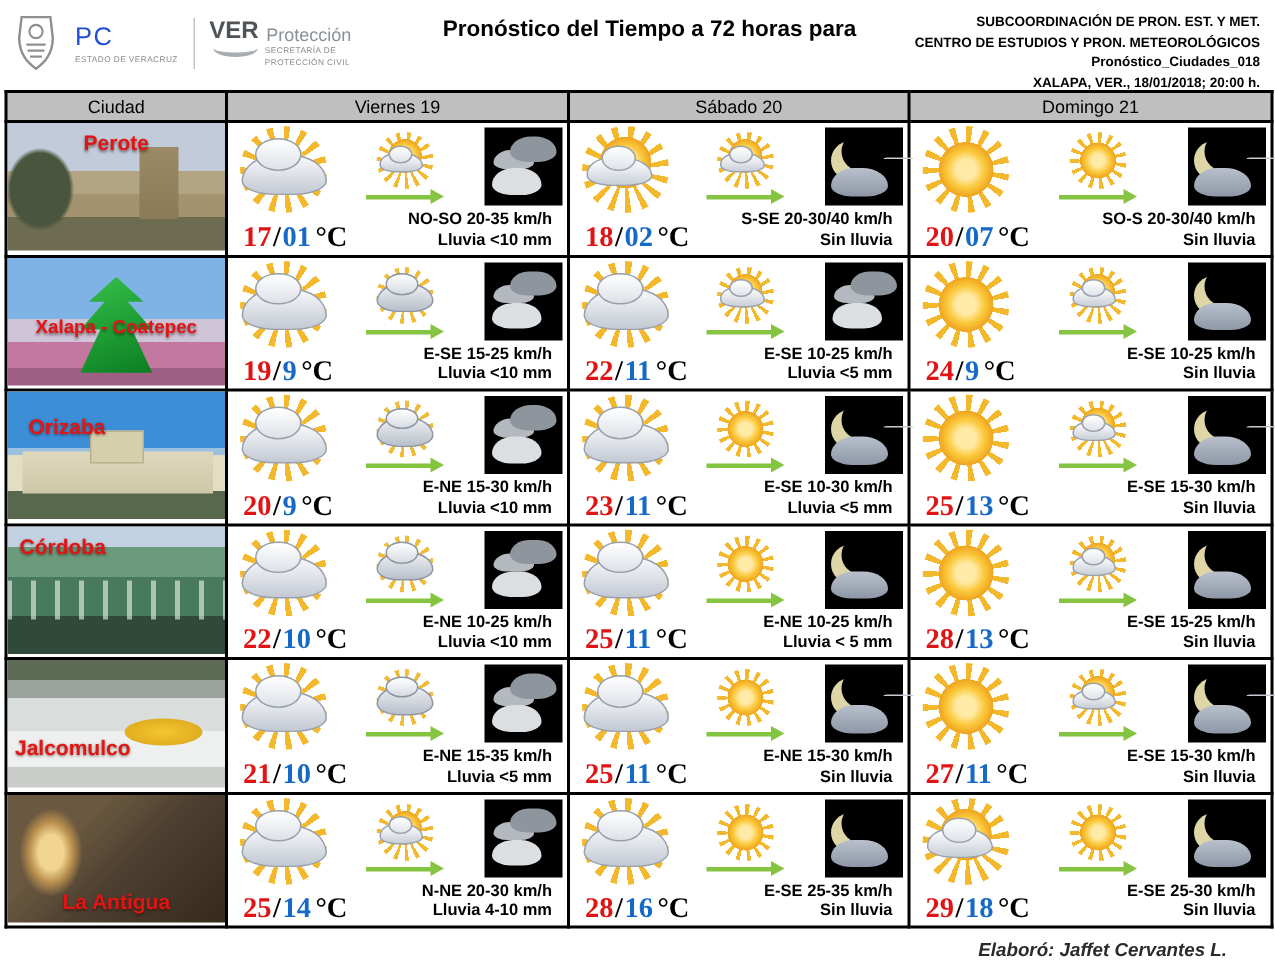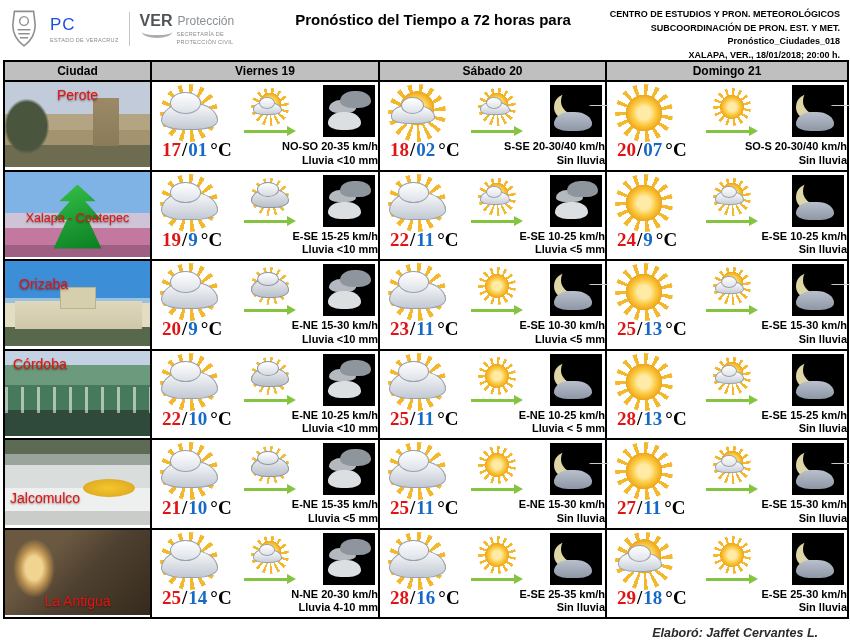--- a/index.html
+++ b/index.html
@@ -5,36 +5,36 @@
 *{box-sizing:border-box;margin:0;padding:0}
 html,body{width:850px;height:640px;overflow:hidden;background:#fff;font-family:"Liberation Sans",sans-serif;color:#000}
 
 
 .hdr{display:flex;height:60px;padding:3px 4px 0 8px;align-items:flex-start}
 .brand{display:flex;align-items:center;width:270px;padding-top:5px}
 .pcb{margin-left:10px}
 .pct{font-size:17px;color:#1d4ed8;letter-spacing:1px}
 .pcc{font-size:5.5px;color:#8a8a8a;margin-top:2px;letter-spacing:.3px}
 .vdiv{width:1px;height:34px;background:#c4c4c4;margin:0 10px}
-.verline{display:flex;align-items:center;gap:5px}
+.verline{display:flex;align-items:flex-end;gap:5px}
 .ver{font-size:16px;font-weight:bold;color:#4f5458}
 .prot{font-size:12px;color:#8a9094}
 .verrow{display:flex;align-items:flex-start}
 .swoosh{width:30px;height:7px;border-bottom:3px solid #a8adb2;border-radius:0 0 100% 100%/0 0 170% 170%;margin:1px 5px 0 2px}
 .vercap{font-size:5.5px;color:#8a8a8a;line-height:1.5;letter-spacing:.3px}
 .title{width:302px;text-align:center;font-weight:bold;font-size:15px;line-height:1.75;padding-top:4px;margin-left:4px}
 .org{flex:1;text-align:right;font-weight:bold;font-size:9px;line-height:1.5;padding:5px 6px 0 0}
 
 
 .wx{border-collapse:collapse;table-layout:fixed;margin-left:3px;width:844px}
-.wx th{background:#bfbfbf;border:2px solid #000;font-size:12px;height:20px;font-weight:bold;text-align:center}
+.wx th{background:#bfbfbf;border:2px solid #000;font-size:12px;height:20px;font-weight:normal;text-align:center}
 .wx td{border:2px solid #000;height:85px;padding:0;vertical-align:top;background:#fff}
 .cc{overflow:hidden}
 .ci{position:relative;width:100%;height:85px;background-repeat:no-repeat}
-.cn{position:absolute;font-weight:normal;font-size:14px;color:#e21414;text-shadow:0 1px 2px rgba(40,10,0,.55);white-space:nowrap}
+.cn{position:absolute;font-weight:bold;font-size:14px;color:#e21414;text-shadow:0 1px 2px rgba(40,10,0,.55);white-space:nowrap}
 .cn-perote{top:5px;left:50%;transform:translateX(-50%)}
 .cn-xalapa{top:39px;left:50%;transform:translateX(-50%);font-size:12.5px}
 .cn-orizaba{top:15px;left:14px}
 .cn-cordoba{top:5px;left:8px}
 .cn-jalco{top:50px;left:5px}
 .cn-antigua{bottom:6px;left:50%;transform:translateX(-50%)}
 
 
 .img-perote{background:
   radial-gradient(ellipse 36px 44px at 15% 52%, #49563d 0 55%, rgba(0,0,0,0) 63%) no-repeat,
@@ -60,21 +60,21 @@
 
 .ics{display:flex;justify-content:space-between;height:58px;padding:2px 3px 0 8px}
 .ww{position:relative;width:58px;height:56px;margin-top:2px;flex:0 0 auto}
 .ww .sm{position:absolute;left:9px;top:2px}
 .wi{position:relative;display:inline-block}
 .big{width:58px;height:58px;flex:0 0 auto}
 .sm{width:38px;height:38px}
 .nb{width:52px;height:52px;background:#000;flex:0 0 auto;margin-top:1px}
 .ga{position:absolute;left:2px;bottom:9px;width:44px;height:3px;background:#85c441}
 .ga::after{content:"";position:absolute;right:-8px;top:-4px;width:0;height:0;border-left:9px solid #85c441;border-top:5.5px solid transparent;border-bottom:5.5px solid transparent}
-.mt{display:flex;justify-content:space-between;align-items:flex-start;padding:0 0 2px 10px}
+.mt{display:flex;justify-content:space-between;align-items:flex-end;padding:0 10px 2px 10px}
 .tp{font-family:"Liberation Serif",serif;font-weight:bold;font-size:19px;line-height:1;white-space:nowrap}
 .tx{color:#e01414}.tn{color:#1569c7}.sl{color:#000;padding:0 1px}.un{margin-left:3px}
 .wr{text-align:right;font-size:11px;font-weight:bold;line-height:1.25}
 .wd,.rn{display:block;white-space:nowrap}
 
 
 .ic-sun{border-radius:50%;background:
   radial-gradient(circle at 50% 50%, #ffeaa6 0 16%, #fbc93d 30%, #efa51e 44%, rgba(0,0,0,0) 45%),
   repeating-conic-gradient(#f4b82c 0 9deg, rgba(0,0,0,0) 9deg 24deg)}
 .ic-sun-cloud{border-radius:50%;background:
@@ -135,22 +135,22 @@
           <div>SECRETARÍA DE</div>
           <div>PROTECCIÓN CIVIL</div>
         </div>
       </div>
     </div>
   </div>
   <div class="title">
     <div>Pronóstico del Tiempo a 72 horas para</div>
   </div>
   <div class="org">
+    <div>SUBCOORDINACIÓN DE PRON. EST. Y MET.</div>
     <div>CENTRO DE ESTUDIOS Y PRON. METEOROLÓGICOS</div>
-    <div>SUBCOORDINACIÓN DE PRON. EST. Y MET.</div>
     <div>Pronóstico_Ciudades_018</div>
     <div>XALAPA, VER., 18/01/2018; 20:00 h.</div>
   </div>
 </div>
 
 <table class="wx">
   <colgroup>
       <col style="width:147px">
       <col style="width:228px">
       <col style="width:227px">

